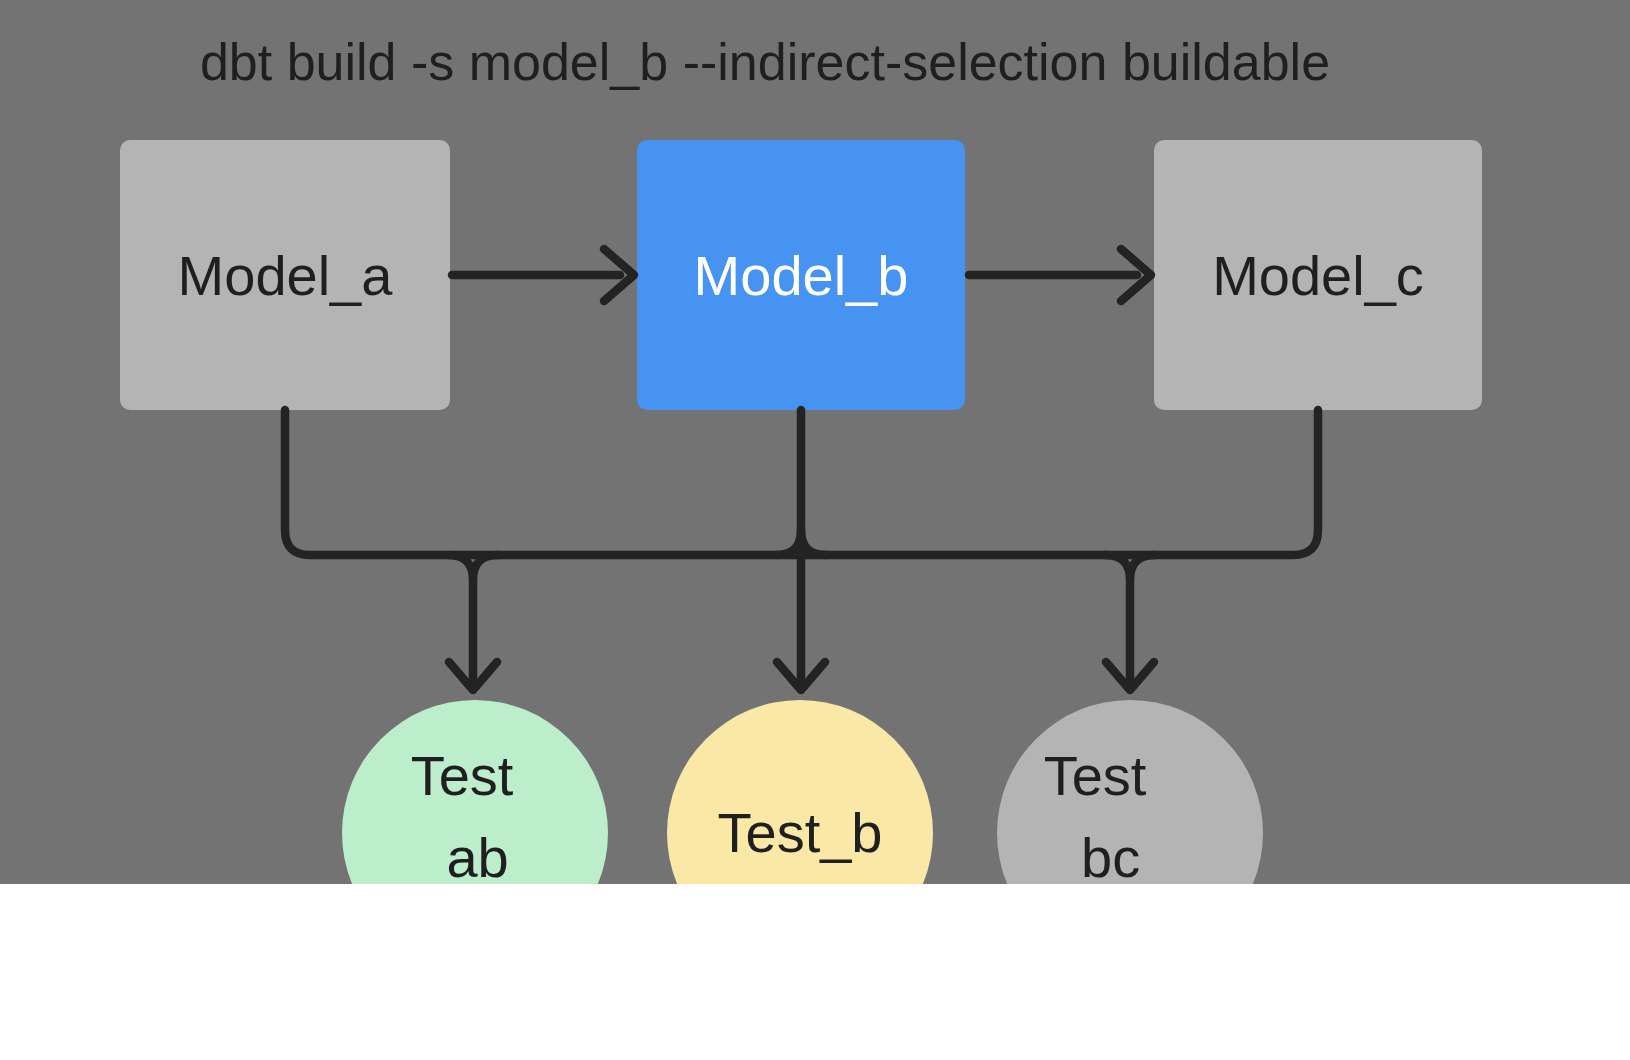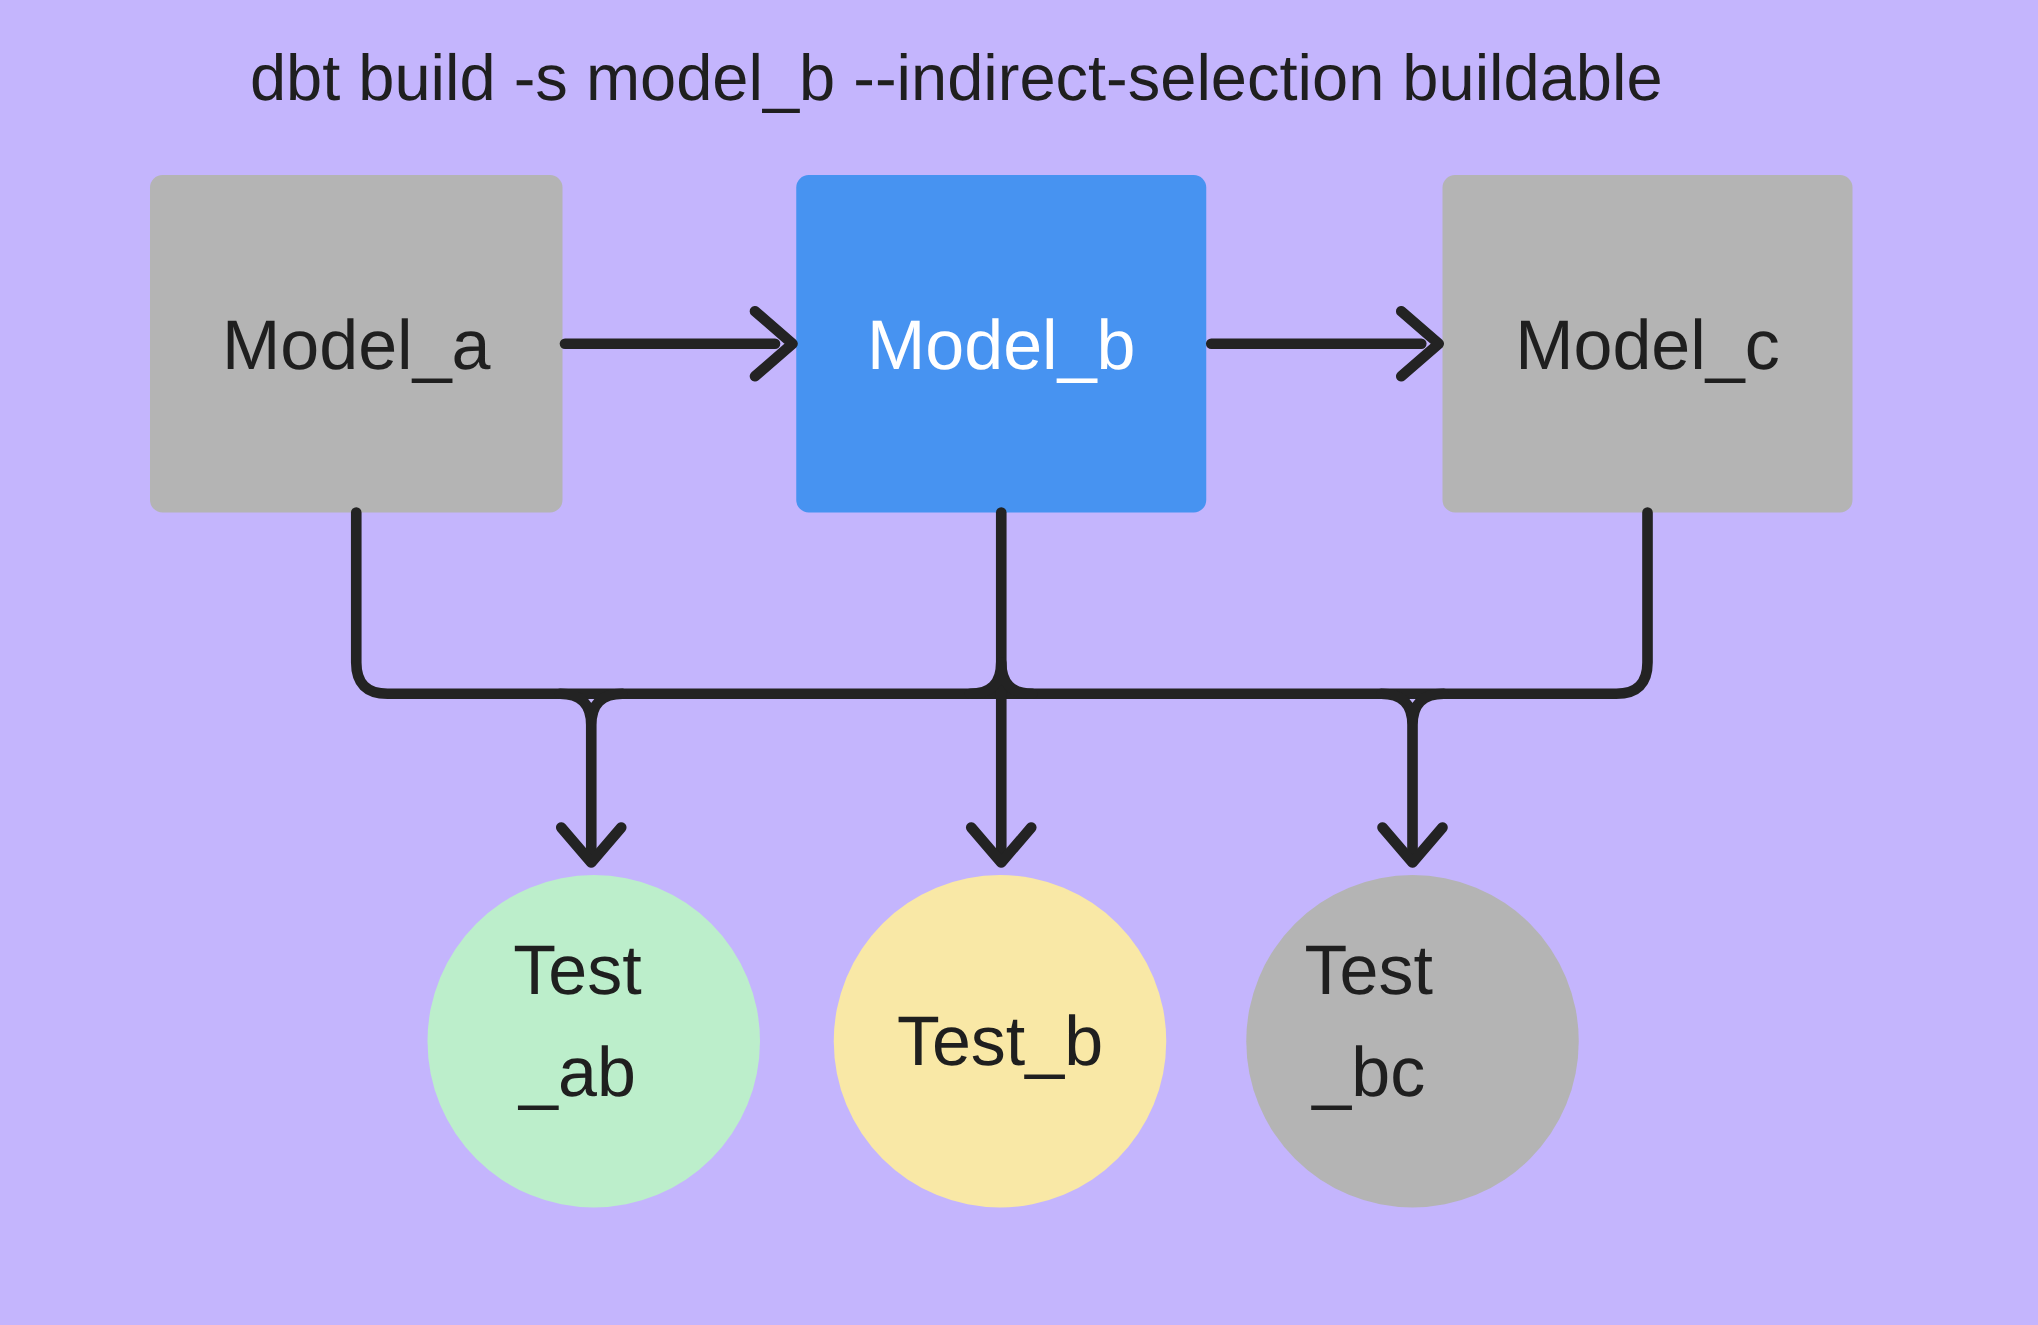--- a/index.html
+++ b/index.html
@@ -3,23 +3,23 @@
 <meta charset="utf-8">
 <style>
   html, body {
     margin: 0;
     padding: 0;
     background: #ffffff;
     font-family: "Liberation Sans", "DejaVu Sans", sans-serif;
   }
   .stage {
     width: 1630px;
-    height: 1060px;
+    height: 884px;
     position: relative;
-    background: #c4b5fd;
+    background: #737373;
     overflow: hidden;
   }
   svg { display: block; }
   .title-text {
     font-size: 52px;
     font-weight: 500;
     letter-spacing: 0px;
   }
   .node-label {
     font-size: 56px;

